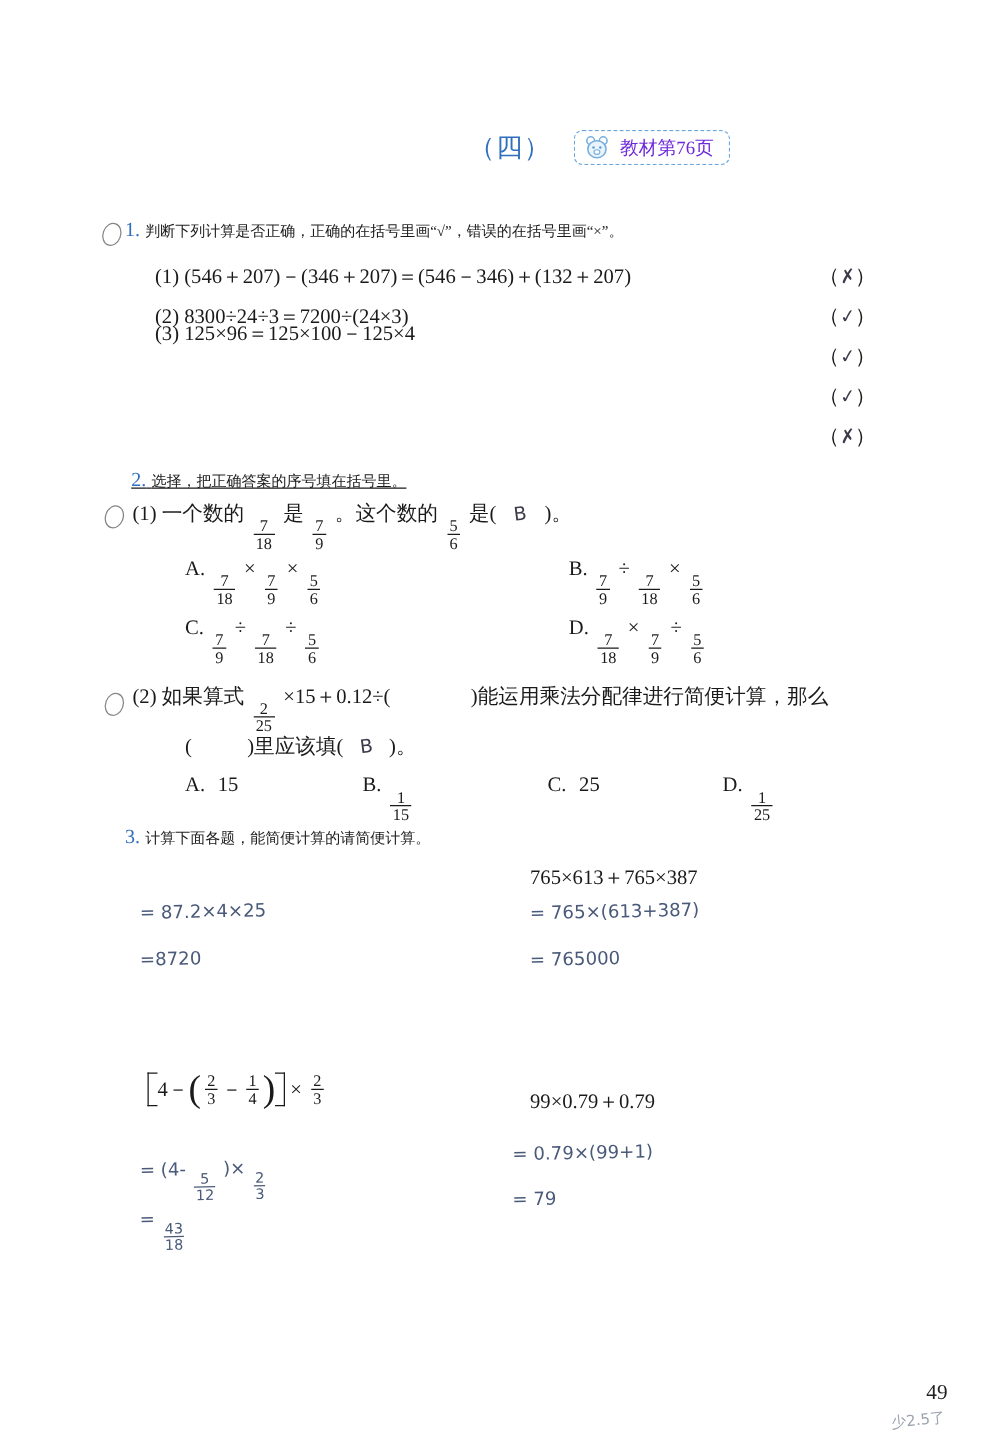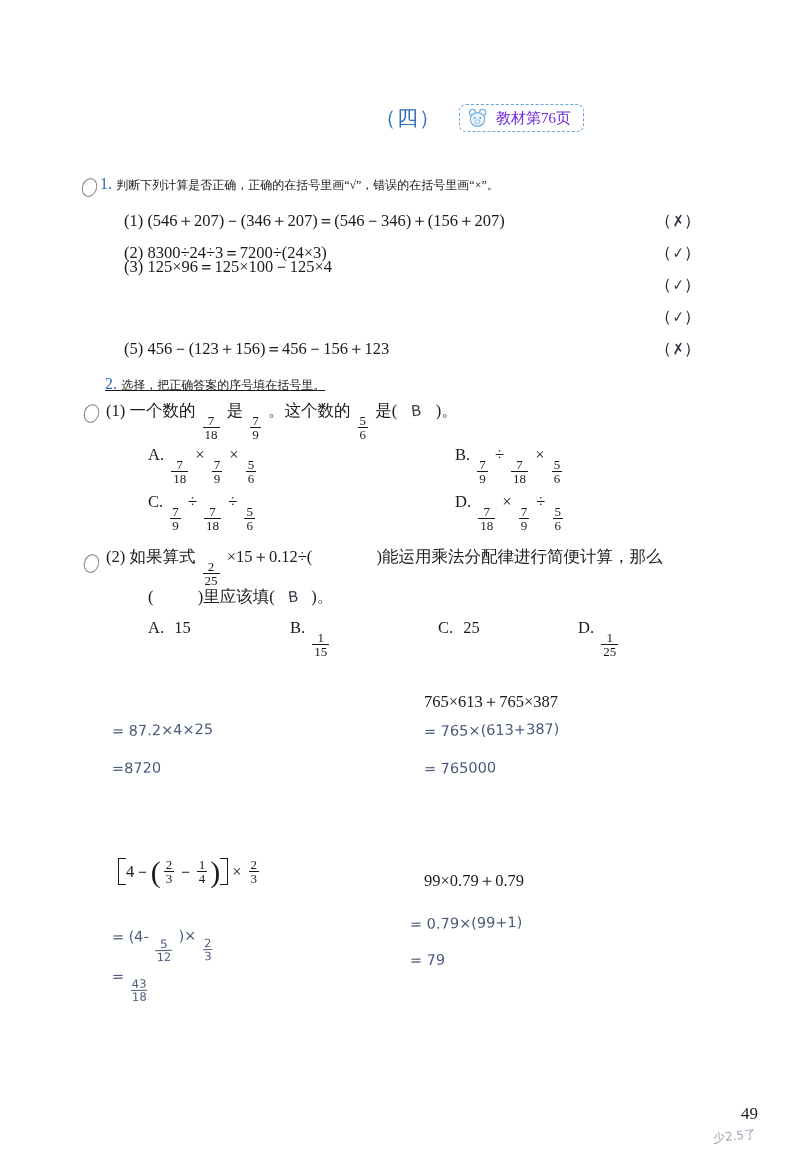--- a/index.html
+++ b/index.html
@@ -114,21 +114,21 @@
   </div>
 
   <div class="mark-circle" style="left:82px; top:178px;"></div>
   <div class="q-line" style="left:100px; top:174px;">
     <span class="qnum">1.</span>
     <span class="stem">判断下列计算是否正确，正确的在括号里画“√”，错误的在括号里画“×”。</span>
   </div>
 
   <div class="q-line" style="left:124px; top:210px;">
     <span>(1)</span>
-    <span>(546＋207)－(346＋207)＝(546－346)＋(156＋207)</span>
+    <span>(546＋207)－(346＋207)＝(546－346)＋(132＋207)</span>
   </div>
   <div class="ansbox" style="left:655px; top:210px;">
     （<span class="hand">✗</span>）
   </div>
 
   <div class="q-line" style="left:124px; top:242px;">
     <span>(2)</span>
     <span>8300÷24÷3＝7200÷(24×3)</span>
   </div>
   <div class="ansbox" style="left:655px; top:242px;">
@@ -140,24 +140,20 @@
     <span>125×96＝125×100－125×4</span>
   </div>
   <div class="ansbox" style="left:655px; top:274px;">
     （<span class="hand">✓</span>）
   </div>
 
   <div class="ansbox" style="left:655px; top:306px;">
     （<span class="hand">✓</span>）
   </div>
 
-  <div class="q-line" style="left:124px; top:338px;">
-    <span>(5)</span>
-    <span>456－(123＋156)＝456－156＋123</span>
-  </div>
   <div class="ansbox" style="left:655px; top:338px;">
     （<span class="hand">✗</span>）
   </div>
 
   <div class="q-line" style="left:105px; top:374px;text-decoration:underline;">
     <span class="qnum">2.</span>
     <span class="stem">选择，把正确答案的序号填在括号里。</span>
   </div>
 
   <div class="mark-circle" style="left:84px; top:404px;"></div>
@@ -291,20 +287,24 @@
     <span style="margin-left:6px;">25</span>
   </div>
   <div class="q-line" style="left:578px; top:618px;">
     <span>D.</span>
     <span class="frac">
       <span class="num">1</span>
       <span class="den">25</span>
     </span>
   </div>
 
+  <div class="q-line" style="left:100px; top:659px;">
+    <span class="qnum">3.</span>
+    <span class="stem">计算下面各题，能简便计算的请简便计算。</span>
+  </div>
 
   <div class="q-line" style="left:424px; top:691px;">765×613＋765×387</div>
 
   <div class="work" style="left:112px; top:722px;">= 87.2×4×25</div>
   <div class="work" style="left:112px; top:760px;">=8720</div>
 
   <div class="work" style="left:424px; top:722px;">= 765×(613+387)</div>
   <div class="work" style="left:424px; top:760px;">= 765000</div>
 
   <div class="q-line" style="left:118px; top:858px;">

